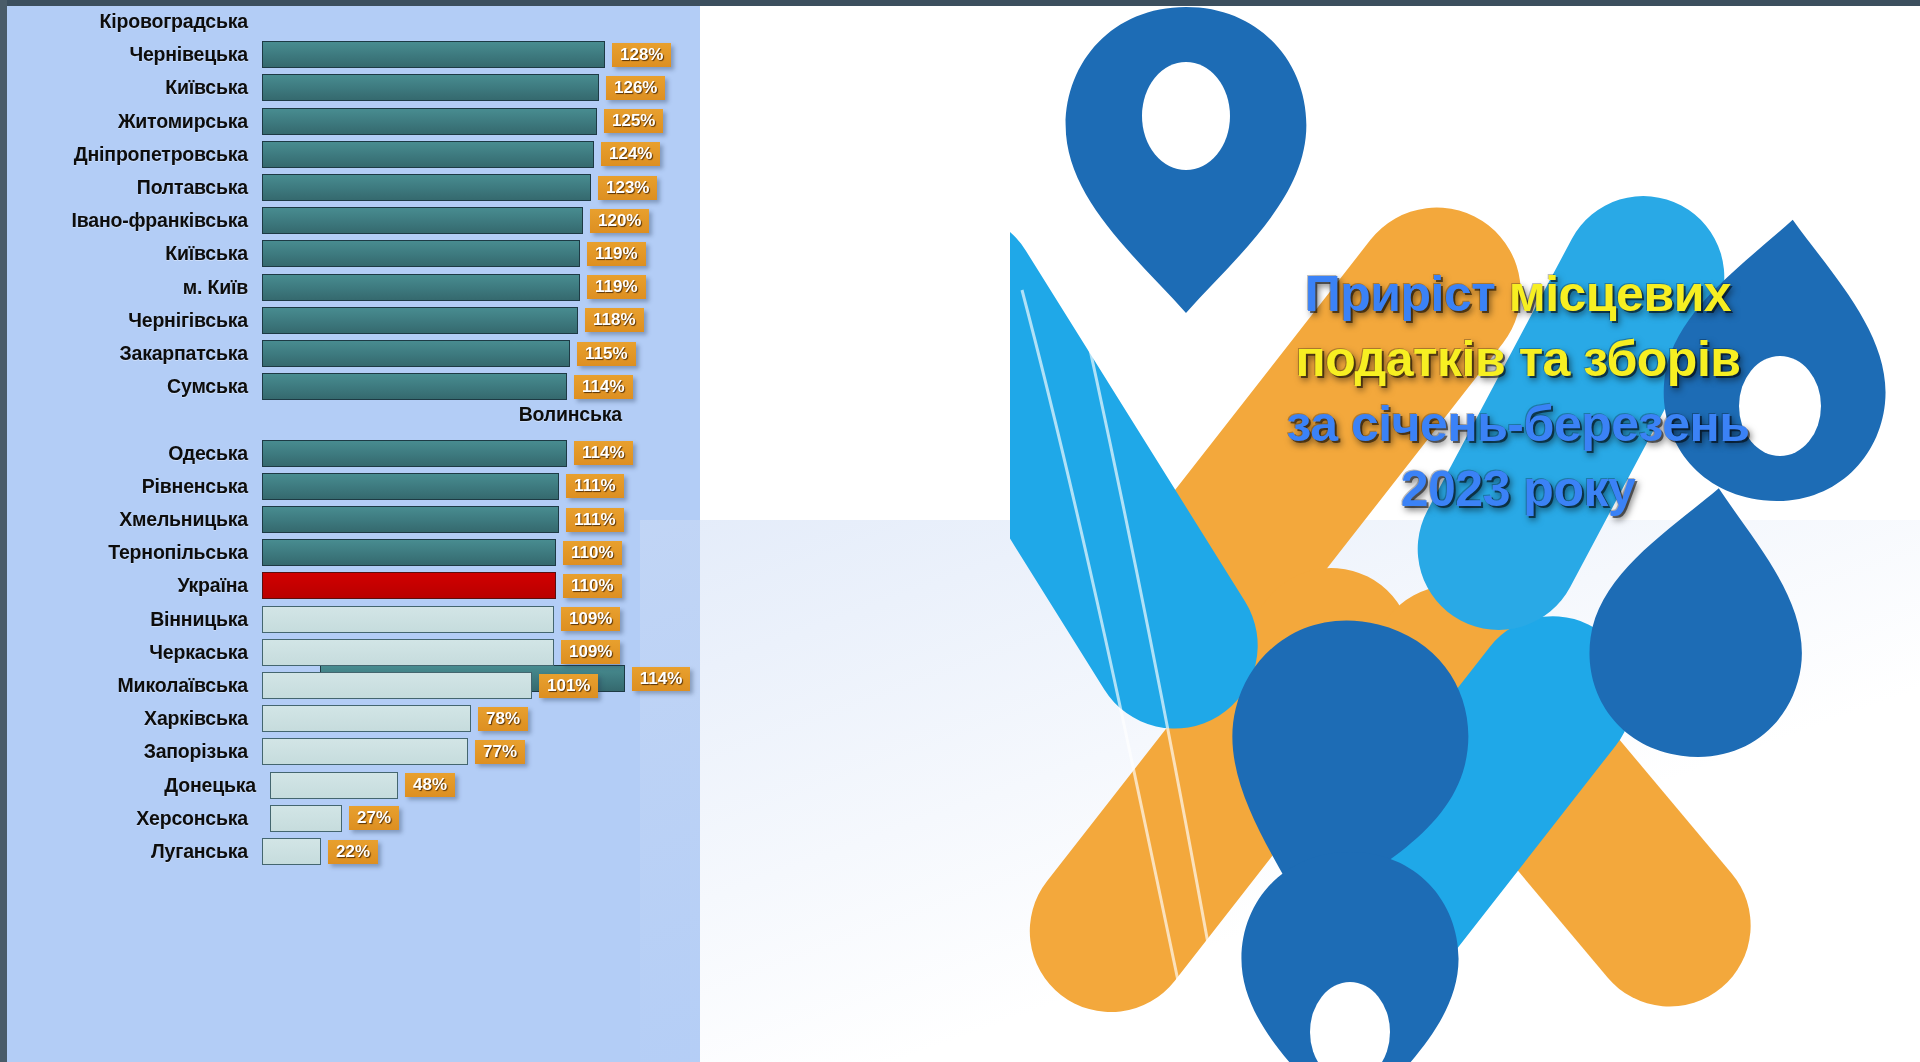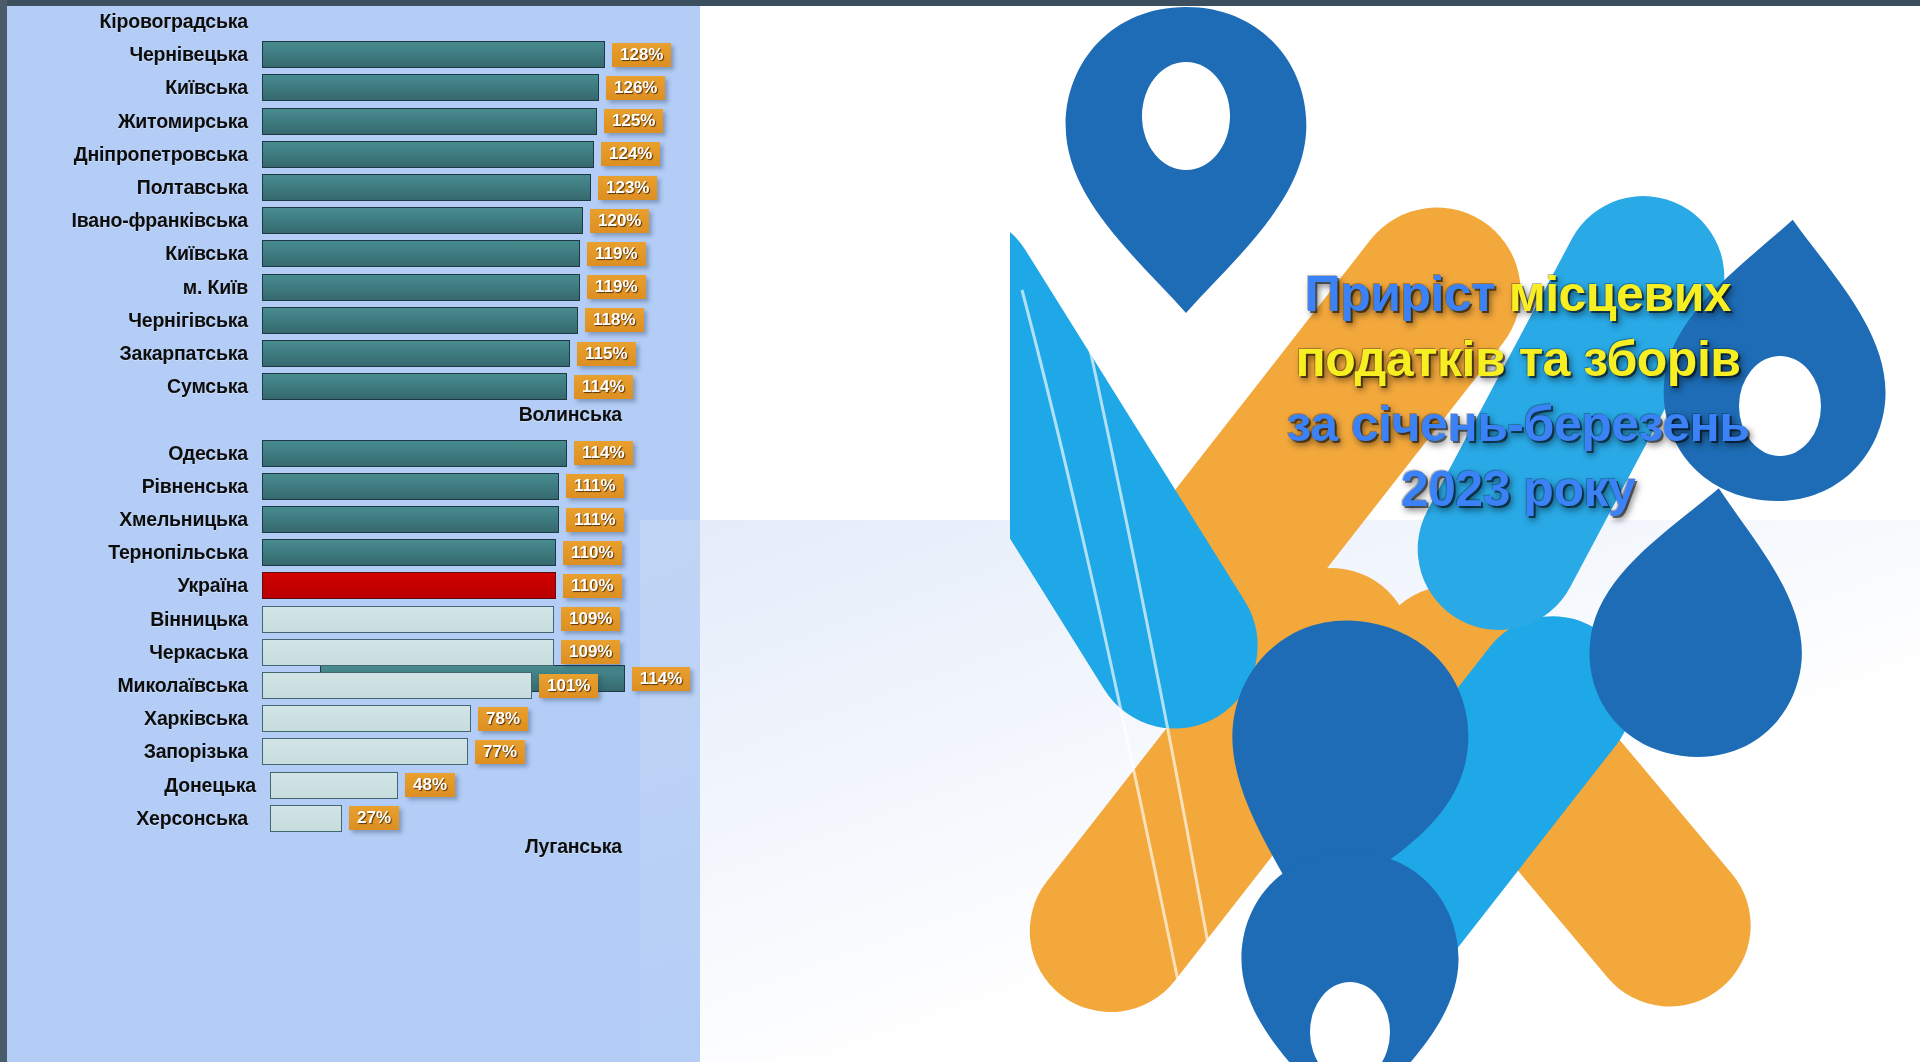--- a/index.html
+++ b/index.html
@@ -340,21 +340,21 @@
           <div class="badge">48%</div>
         </div>
       </div>
       <div class="row" style="top: 801.8px; gap: 8px;">
         <div class="cat-label">Херсонська</div>
         <div class="bar-wrap">
           <div class="bar light" style="width: 72px;"></div>
           <div class="badge">27%</div>
         </div>
       </div>
-      <div class="row" style="top: 835px; flex-direction: column;">
+      <div class="row" style="top: 835px;">
         <div class="cat-label">Луганська</div>
         <div class="bar-wrap">
           <div class="bar light" style="width: 59px;"></div>
           <div class="badge">22%</div>
         </div>
       </div>
     </div>
 
   <div class="edge-top"></div>
   <div class="edge-left"></div>

